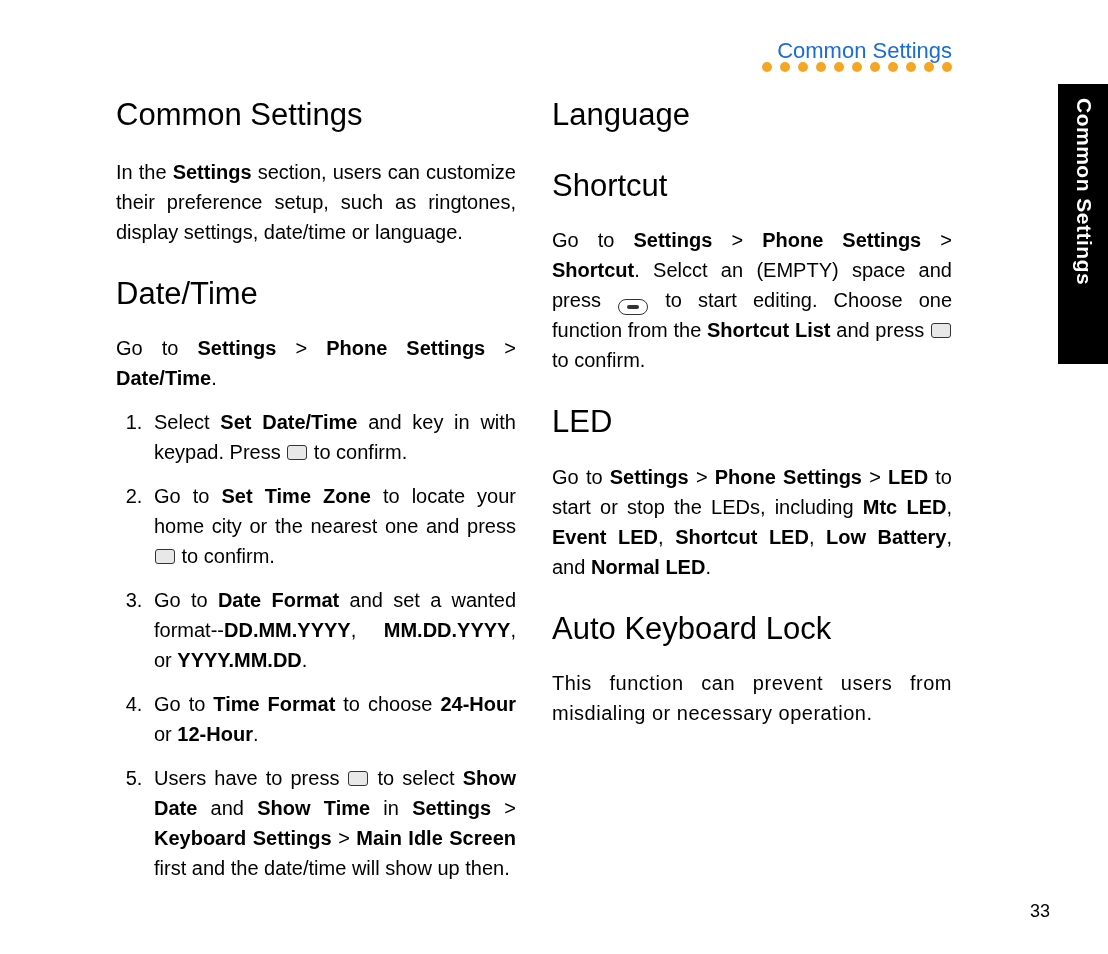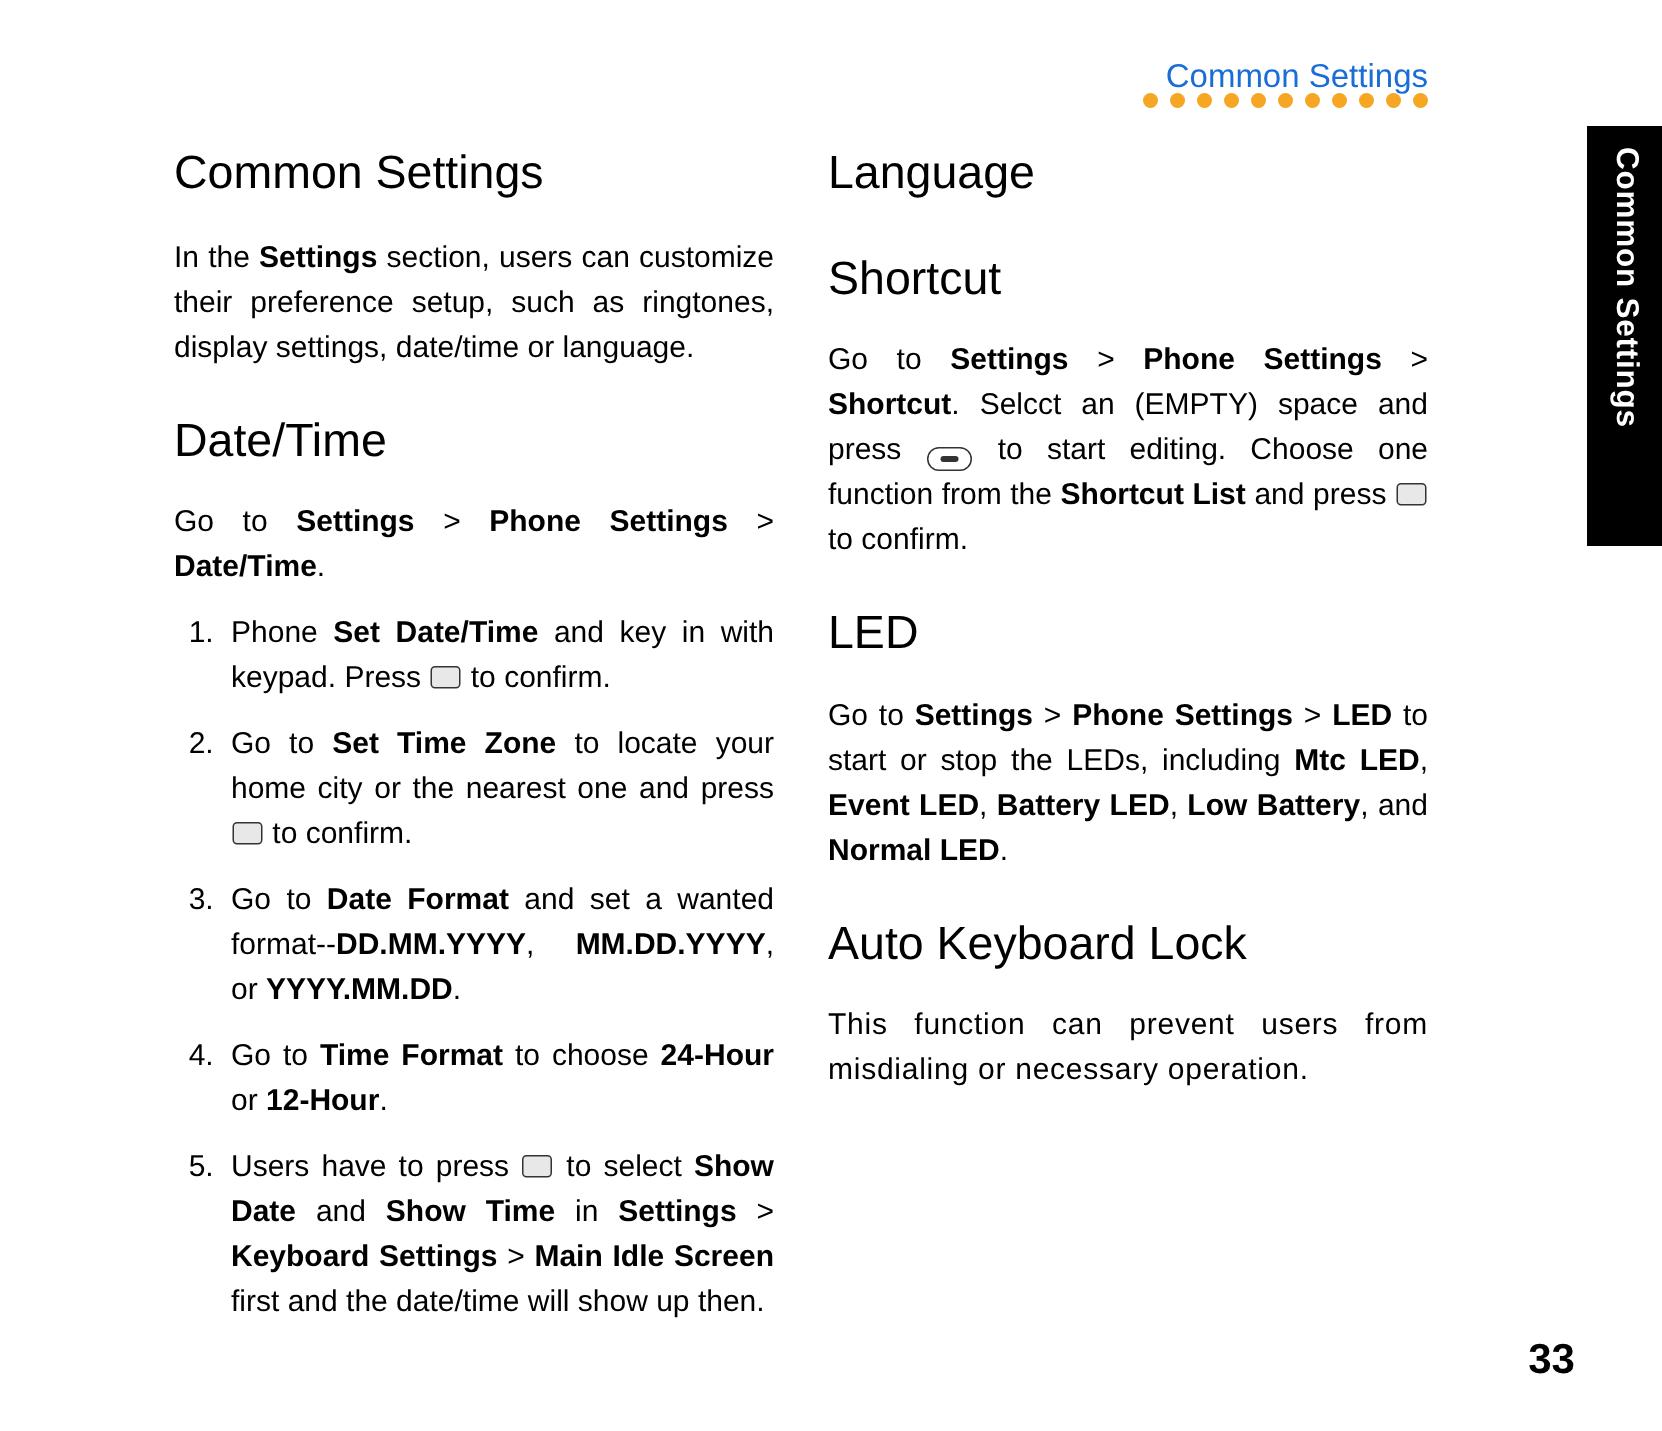--- a/index.html
+++ b/index.html
@@ -46,22 +46,22 @@
     font-size: 21px;
     font-weight: bold;
     padding-top: 14px;
     padding-right: 12px;
     letter-spacing: 0.5px;
   }
   .page-number {
     position: absolute;
     bottom: 32px;
     right: 58px;
-    font-size: 28px;
-    font-weight: bold;
+    font-size: 18px;
+    font-weight: normal;
   }
   .content {
     position: absolute;
     top: 92px;
     left: 116px;
     width: 838px;
     display: flex;
     gap: 36px;
   }
   .col {
@@ -144,21 +144,21 @@
     <p>
       <span>In the </span><b>Settings</b><span> section, users can customize their preference setup, such as ringtones, display settings, date/time or language.</span>
     </p>
 
     <h2>Date/Time</h2>
     <p>
       <span>Go to </span><b>Settings</b><span> &gt; </span><b>Phone Settings</b><span> &gt; </span><b>Date/Time</b><span>.</span>
     </p>
     <ol>
       <li>
-        <span>Phone </span><b>Set Date/Time</b><span> and key in with keypad. Press </span><span class="btn-icon"></span><span> to confirm.</span>
+        <span>Select </span><b>Set Date/Time</b><span> and key in with keypad. Press </span><span class="btn-icon"></span><span> to confirm.</span>
       </li>
       <li>
         <span>Go to </span><b>Set Time Zone</b><span> to locate your home city or the nearest one and press </span><span class="btn-icon"></span><span> to confirm.</span>
       </li>
       <li>
         <span>Go to </span><b>Date Format</b><span> and set a wanted format--</span><b>DD.MM.YYYY</b><span>, </span><b>MM.DD.YYYY</b><span>, or </span><b>YYYY.MM.DD</b><span>.</span>
       </li>
       <li>
         <span>Go to </span><b>Time Format</b><span> to choose </span><b>24-Hour</b><span> or </span><b>12-Hour</b><span>.</span>
       </li>
@@ -171,20 +171,20 @@
   <div class="col">
     <h2 class="first">Language</h2>
 
     <h2>Shortcut</h2>
     <p>
       <span>Go to </span><b>Settings</b><span> &gt; </span><b>Phone Settings</b><span> &gt; </span><b>Shortcut</b><span>. Selcct an (EMPTY) space and press </span><span class="btn-icon-oval"></span><span> to start editing. Choose one function from the </span><b>Shortcut List</b><span> and press </span><span class="btn-icon"></span><span> to confirm.</span>
     </p>
 
     <h2>LED</h2>
     <p>
-      <span>Go to </span><b>Settings</b><span> &gt; </span><b>Phone Settings</b><span> &gt; </span><b>LED</b><span> to start or stop the LEDs, including </span><b>Mtc LED</b><span>, </span><b>Event LED</b><span>, </span><b>Battery LED</b><span>, </span><b>Low Battery</b><span>, and </span><b>Normal LED</b><span>.</span>
+      <span>Go to </span><b>Settings</b><span> &gt; </span><b>Phone Settings</b><span> &gt; </span><b>LED</b><span> to start or stop the LEDs, including </span><b>Mtc LED</b><span>, </span><b>Event LED</b><span>, </span><b>Shortcut LED</b><span>, </span><b>Low Battery</b><span>, and </span><b>Normal LED</b><span>.</span>
     </p>
 
     <h2>Auto Keyboard Lock</h2>
     <p style="letter-spacing:0.5px;">This function can prevent users from misdialing or necessary operation.</p>
   </div>
 
 </div>
 
 </body></html>

